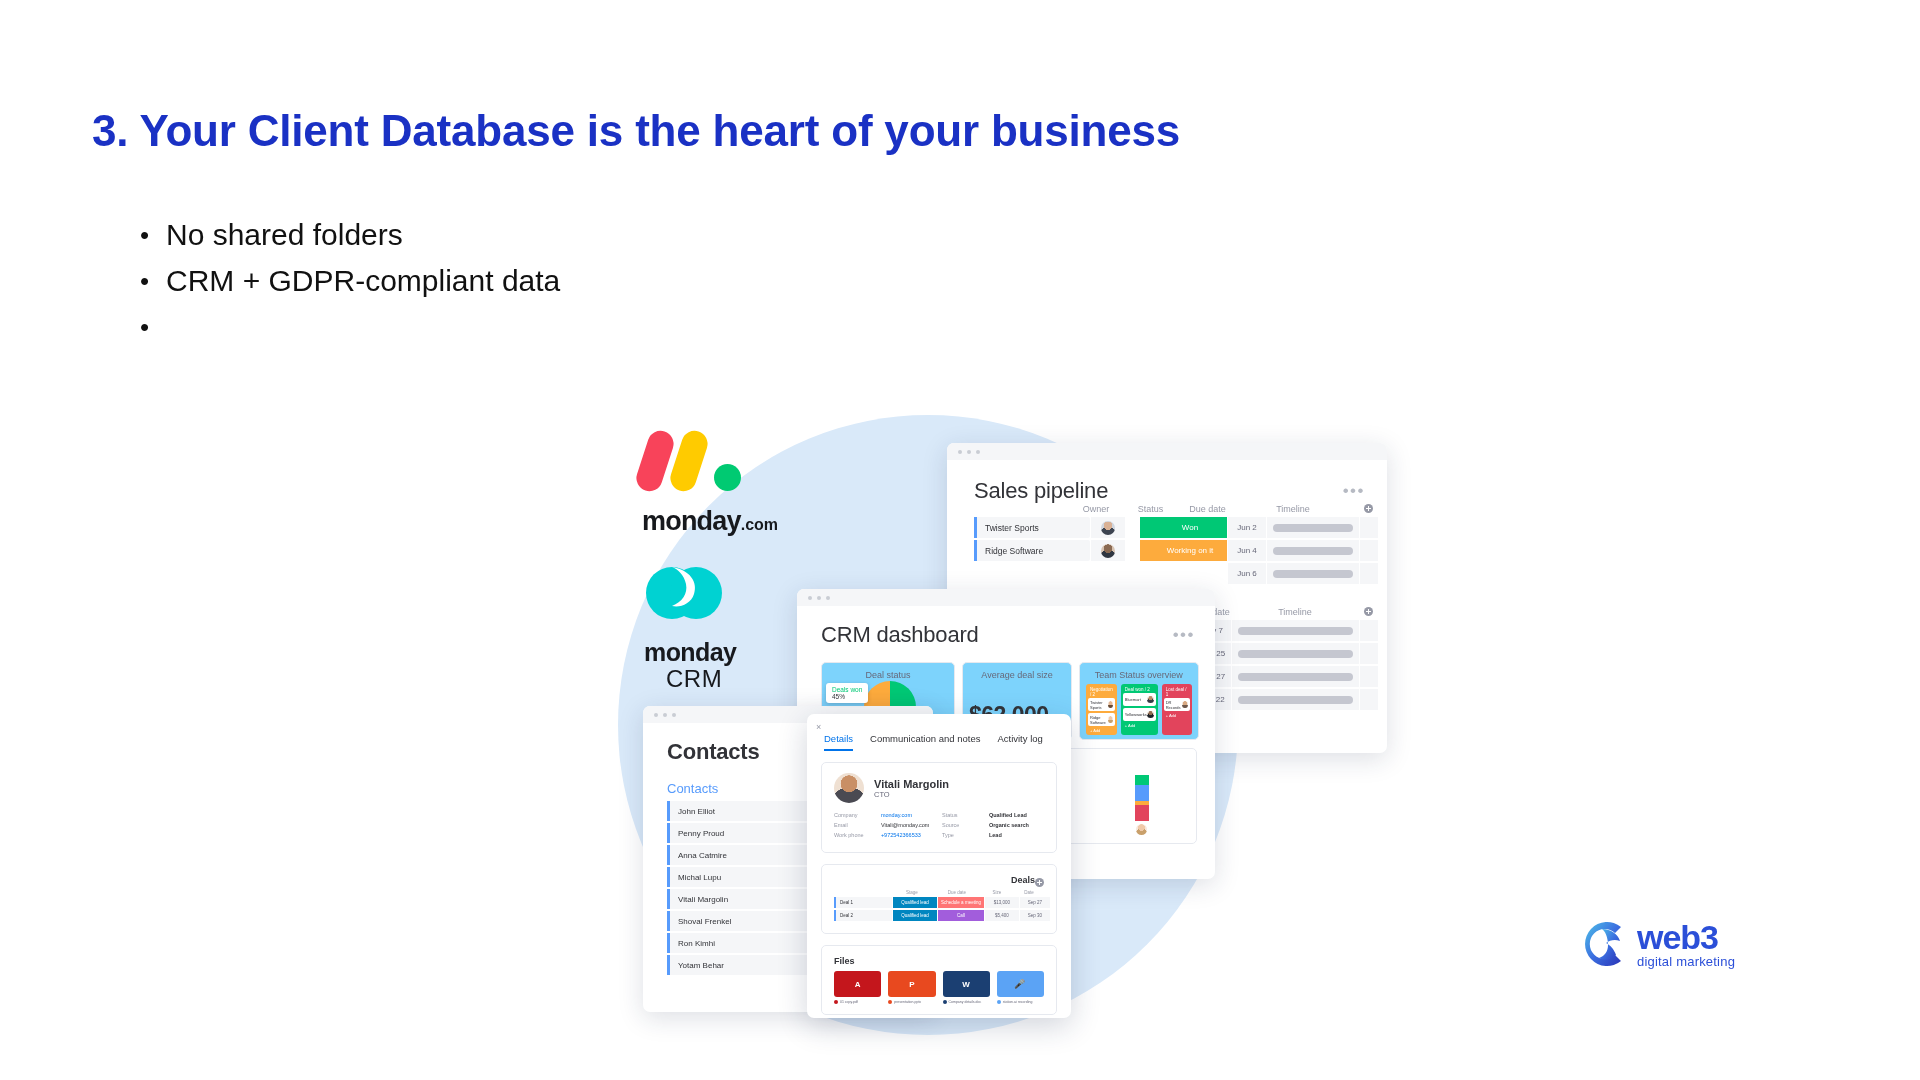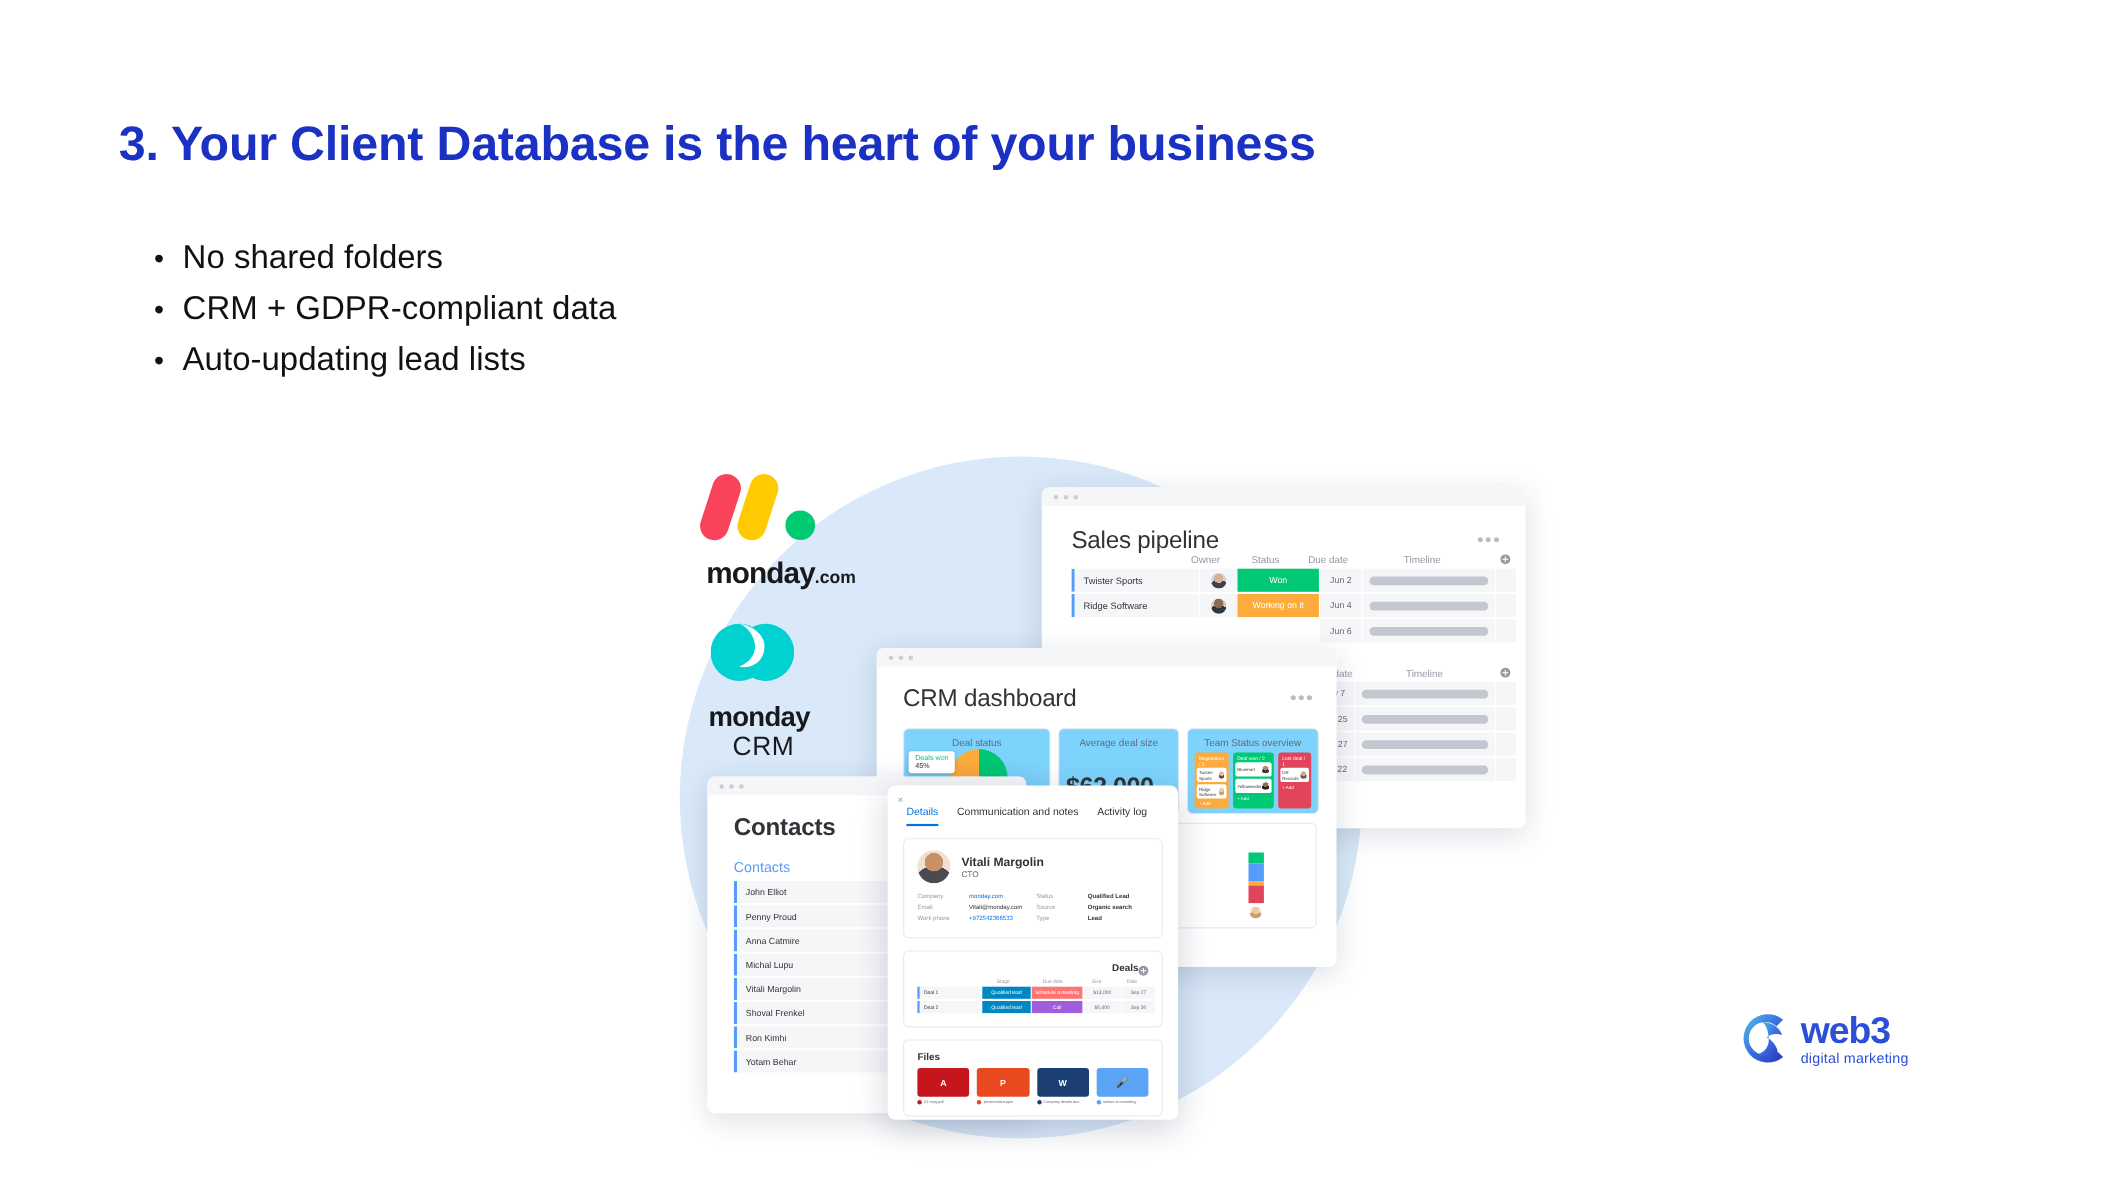--- a/index.html
+++ b/index.html
@@ -8,21 +8,21 @@
     width:1920px;height:1080px;
     background:#ffffff;
     font-family:"Liberation Sans","DejaVu Sans",sans-serif;
     overflow:hidden;
     position:relative;
   }
   .slide{position:relative;width:1920px;height:1080px;overflow:hidden;}
 
   
   .headline{
-    position:absolute;left:108px;top:106px;
+    position:absolute;left:92px;top:106px;
     font-size:44px;font-weight:bold;letter-spacing:-0.2px;
     color:#1A31C4;white-space:nowrap;
   }
   
   .bullets{position:absolute;left:140px;top:212px;}
   .bullet{
     display:flex;align-items:flex-start;
     font-size:30px;color:#111111;line-height:46px;
   }
   .bullet .dot{width:26px;flex:0 0 26px;font-size:26px;line-height:46px;}
@@ -64,21 +64,21 @@
 
   
   #sales-pipeline{left:947px;top:443px;width:440px;height:310px;}
   .sp-head{display:flex;justify-content:space-between;align-items:center;padding:18px 22px 0 27px;}
   .grp-title{color:#579BFC;font-size:15px;padding:20px 0 6px 27px;}
   .sp-cols{display:flex;font-size:9px;color:#9699A6;padding:0 10px 3px 0;}
   .sp-table{padding:0 9px 0 27px;}
   .sp-row{display:flex;align-items:stretch;height:21px;margin-bottom:2px;font-size:8.5px;color:#323338;}
   .sp-name{flex:0 0 105px;background:#F5F6F8;border-left:3px solid #579BFC;display:flex;align-items:center;padding-left:8px;border-radius:0 2px 2px 0;}
   .sp-owner{flex:0 0 34px;background:#F5F6F8;display:flex;align-items:center;justify-content:center;margin-left:1px;}
-  .sp-status{flex:0 0 74px;margin-left:0;display:flex;align-items:center;justify-content:center;color:#fff;font-size:8px;}
+  .sp-status{flex:0 0 74px;margin-left:15px;display:flex;align-items:center;justify-content:center;color:#fff;font-size:8px;padding-left:13px;}
   .sp-due{flex:0 0 38px;background:#F5F6F8;margin-left:1px;display:flex;align-items:center;justify-content:center;color:#676879;font-size:8px;}
   .sp-time{flex:1;background:#F5F6F8;margin-left:1px;display:flex;align-items:center;padding:0 6px;}
   .sp-plus{flex:0 0 18px;background:#F5F6F8;margin-left:1px;}
   .tl-track{width:100%;height:8px;border-radius:4px;background:#C5C7D0;overflow:hidden;}
   .tl-fill{height:100%;border-radius:4px;}
   .avatar{width:14px;height:14px;border-radius:50%;background:#6b5a4b;display:block;
           background-image:radial-gradient(circle at 50% 34%,#d9b195 0 36%,transparent 37%),
                            radial-gradient(circle at 50% 108%,#3d4450 0 55%,transparent 56%);
           background-color:#cfd5de;}
   .av2{background-color:#d7c3b2;background-image:radial-gradient(circle at 50% 33%,#8a6a52 0 36%,transparent 37%),radial-gradient(circle at 50% 108%,#2f3641 0 55%,transparent 56%);}
@@ -187,21 +187,20 @@
     <div class="bullet">
       <span class="dot">•</span>
       <span class="btxt">No shared folders</span>
     </div>
     <div class="bullet">
       <span class="dot">•</span>
       <span class="btxt">CRM + GDPR-compliant data</span>
     </div>
     <div class="bullet">
       <span class="dot">•</span>
-      <span class="btxt">Auto-updating lead lists</span>
     </div>
   </div>
 
   <div class="bg-circle"></div>
 
   <div class="monday-logo">
     <div class="m-mark">
       <div class="m-bar red"></div>
       <div class="m-bar yellow"></div>
       <div class="m-dot"></div>

